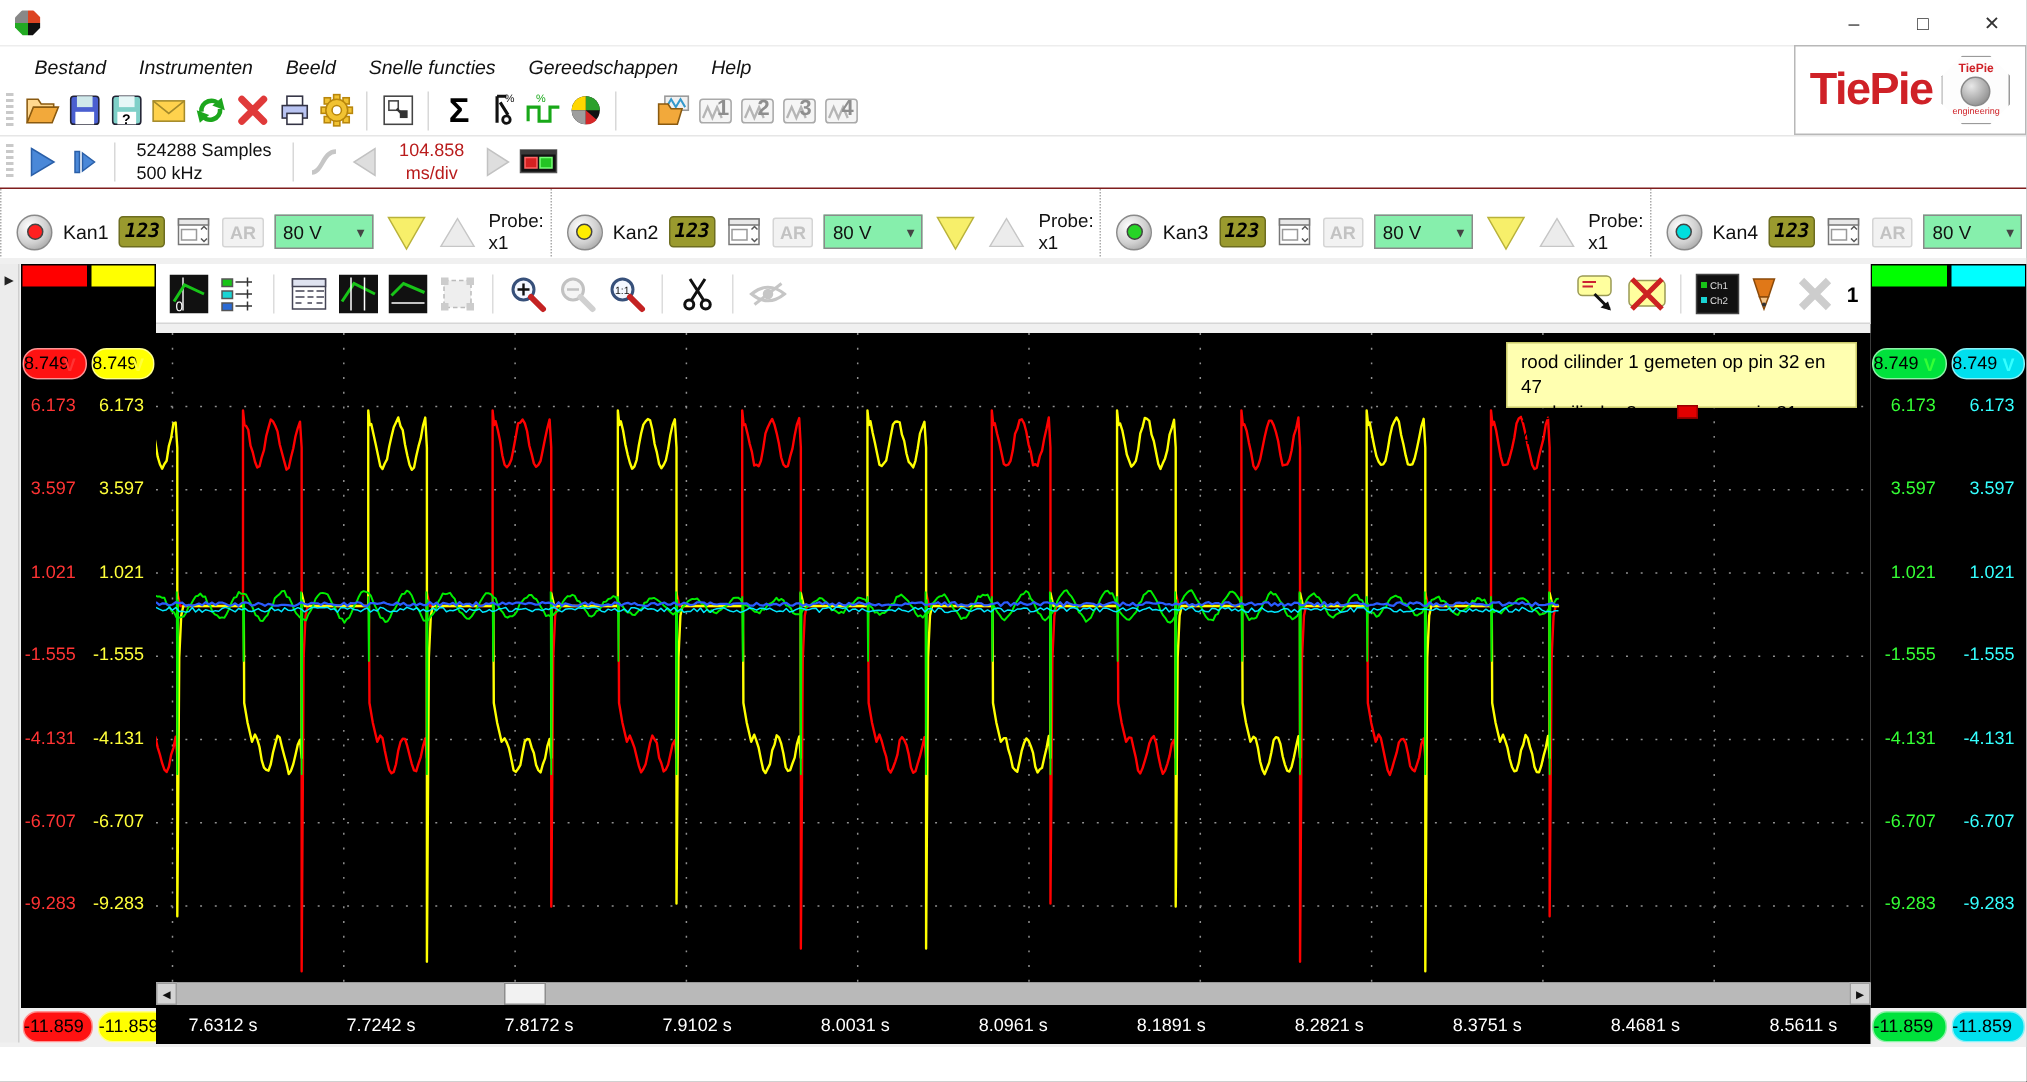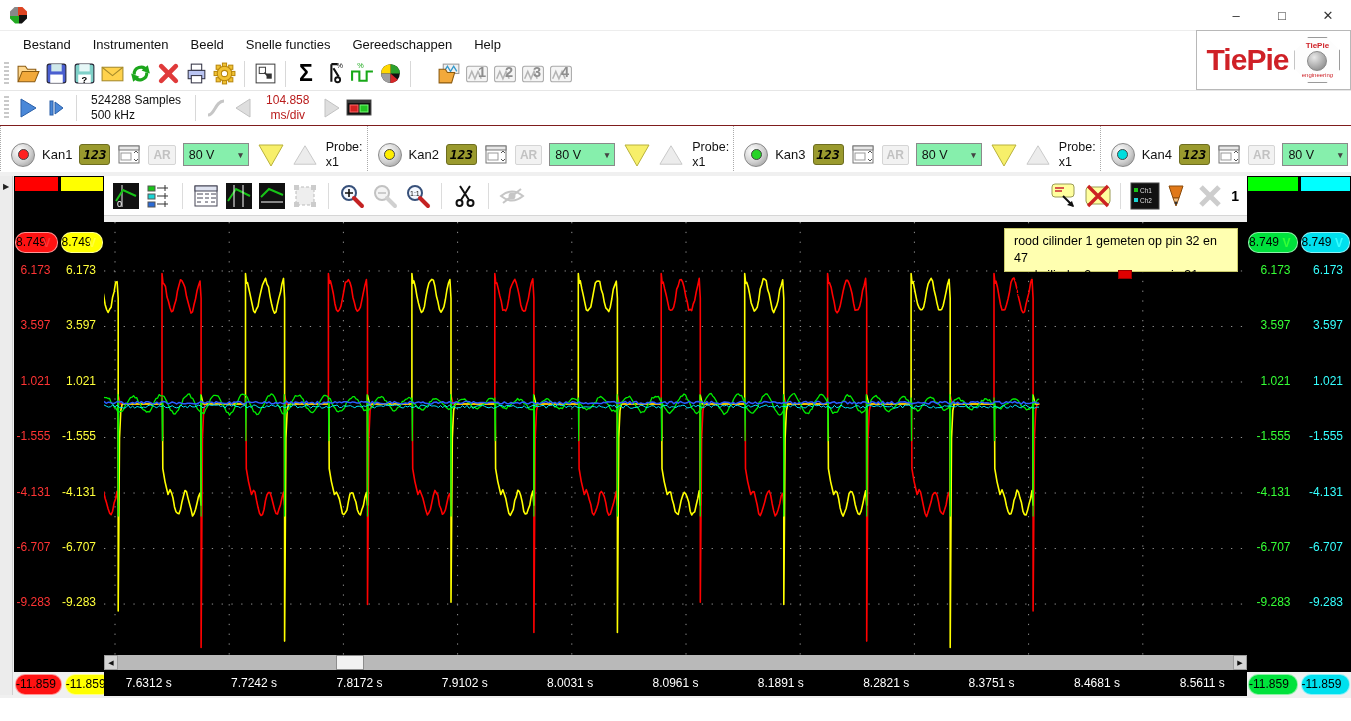--- a/index.html
+++ b/index.html
@@ -13,21 +13,21 @@
   .app-icon { width:17px; height:17px; margin:0 8px 0 10px;
     background:conic-gradient(#d42 0 90deg,#111 90deg 180deg,#2a2 180deg 270deg,#888 270deg 360deg);
     clip-path:polygon(30% 0,70% 0,100% 30%,100% 70%,70% 100%,30% 100%,0 70%,0 30%); }
   .title-text { font-size:12.5px; color:#1a1a1a; }
   .win-controls { margin-left:auto; display:flex; height:30px; }
   .win-btn { width:46px; height:30px; display:grid; place-items:center; font-size:13px; color:#333; }
 
   
   .menubar { left:0; top:30px; width:1196px; height:27px; border-top:1px solid #ededed;
     display:flex; align-items:center; padding-left:12px; }
-  .menu-item { font-size:13px; padding:4px 11px; color:#111; }
+  .menu-item { font-size:13px; padding:4px 11px; color:#111;font-style:italic; }
 
   .logo-panel { left:1196px; top:30px; width:155px; height:60px; background:#fff;
     border:1px solid #b8b8b8; display:flex; align-items:center; justify-content:center; gap:6px; }
   .wordmark { font-size:30px; font-weight:bold; color:#cf2127; letter-spacing:-1px; }
   .octagon { width:46px; height:46px; background:#fdfdfd; border:1px solid #9a9a9a;
     clip-path:polygon(30% 0,70% 0,100% 30%,100% 70%,70% 100%,30% 100%,0 70%,0 30%);
     display:flex; flex-direction:column; align-items:center; justify-content:center; }
   .octagon .t { font-size:8px; font-weight:bold; color:#cf2127; line-height:1; }
   .octagon .globe { width:20px; height:20px; border-radius:50%; margin:1px 0;
     background:radial-gradient(circle at 35% 30%, #e8e8e8, #9c9c9c 70%, #777); border:1px solid #888; }

